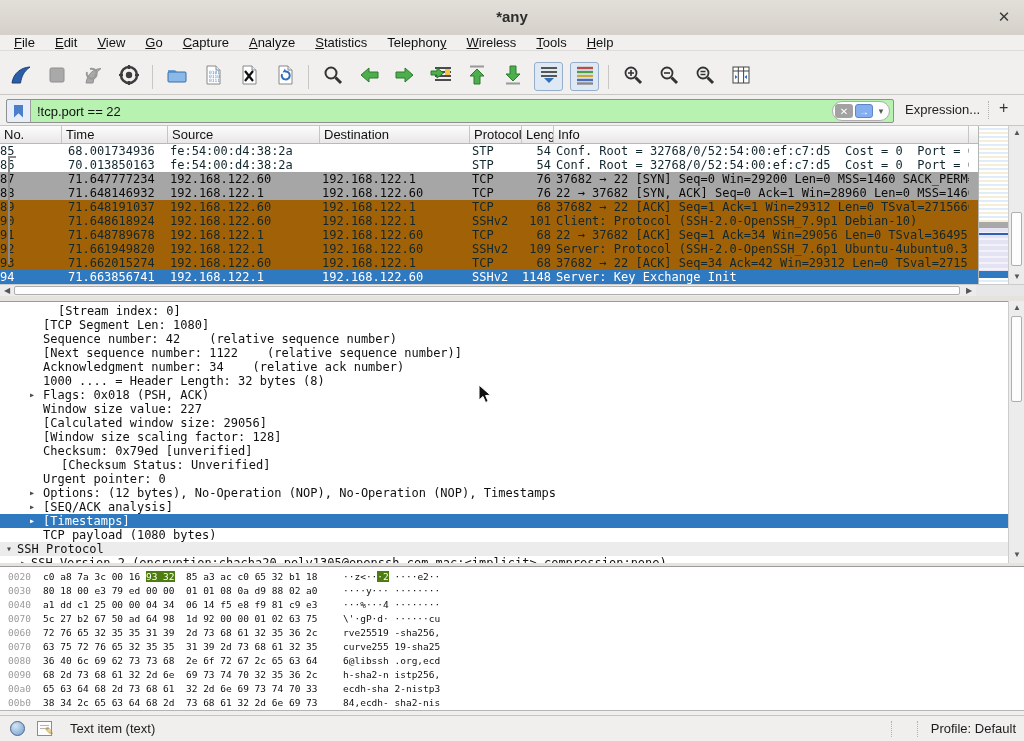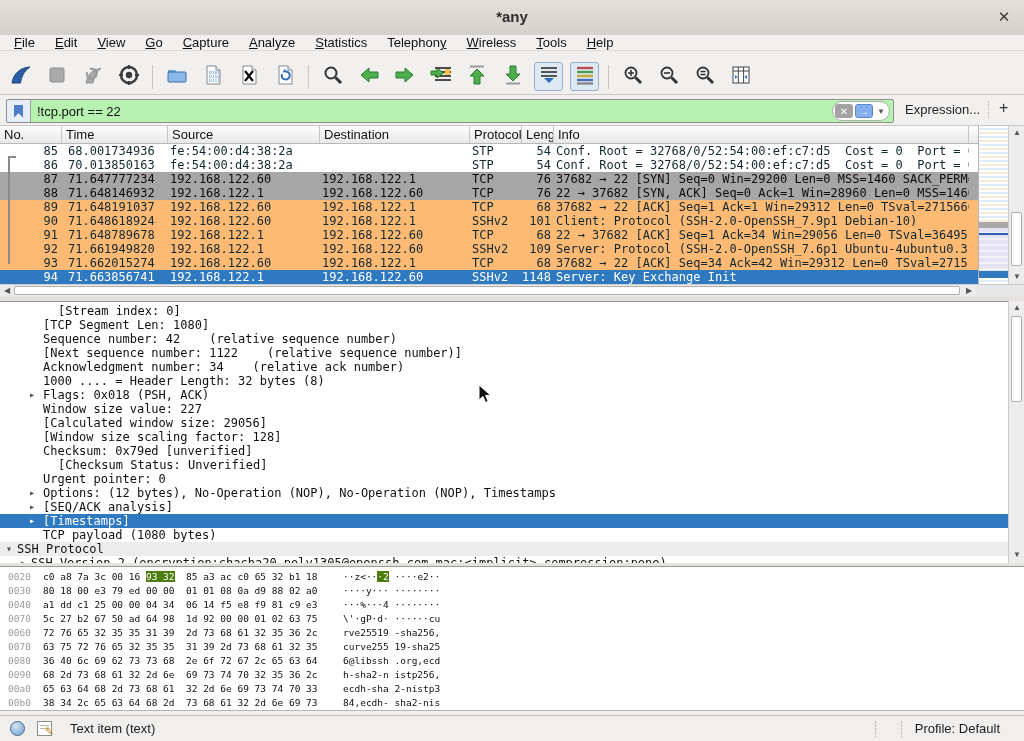--- a/index.html
+++ b/index.html
@@ -47,26 +47,26 @@
   
   #packetlist{position:absolute;left:0;top:126px;width:1024px;height:170px;background:#fff;}
   #pl-header{position:absolute;left:0;top:0;height:18px;width:978px;display:flex;
     background:linear-gradient(#fcfcfc,#e9e8e7);border-bottom:1px solid #b9b9b9;box-sizing:border-box;}
   .hcell{border-right:1px solid #c6c6c6;box-sizing:border-box;padding:1px 0 0 4px;overflow:hidden;white-space:nowrap;font-size:13px;color:#111;}
   .c0{width:62px;} .c1{width:106px;} .c2{width:152px;} .c3{width:150px;} .c4{width:52px;} .c5{width:32px;} .c6{width:415px;}
   #pl-rows{position:absolute;left:0;top:18px;width:978px;height:140px;overflow:hidden;
     font-family:"DejaVu Sans Mono","Liberation Mono",monospace;font-size:12px;}
   .prow{display:flex;height:14px;line-height:14px;white-space:pre;}
   .pcell{overflow:hidden;box-sizing:border-box;}
-  .pcell.c0{text-align:right;padding-right:4px;}
+  .pcell.c0{text-align:left;padding-right:4px;}
   .pcell.c1{padding-left:6px;} .pcell.c2{padding-left:2px;} .pcell.c3{padding-left:2px;}
   .pcell.c4{padding-left:2px;} .pcell.c5{text-align:right;padding-right:3px;} .pcell.c6{padding-left:2px;}
   .r-stp{background:#ffffff;color:#12272e;}
   .r-syn{background:#a6a6a6;color:#0b0b0b;}
-  .r-tcp{background:#fdba74;color:#12272e;}
+  .r-tcp{background:#a16207;color:#12272e;}
   .r-sel{background:#2f79c0;color:#ffffff;}
   #conv-bracket{position:absolute;left:8px;top:30px;width:6px;height:106px;
     border-left:2px solid #8a8a8a;border-top:2px solid #8a8a8a;pointer-events:none;}
   
   #minimap{position:absolute;left:978px;top:0;width:30px;height:158px;border-left:1px solid #b5b5b5;box-sizing:border-box;
     background:repeating-linear-gradient(180deg,#ffffff 0 2px,#dfecf9 2px 4px,#ffffff 4px 6px,#f6eed6 6px 8px);}
   #mm-viewport{position:absolute;left:0;top:96px;width:100%;height:6px;background:#a8a8a8;}
   #mm-lav{position:absolute;left:0;top:102px;width:100%;height:43px;
     background:repeating-linear-gradient(180deg,#e4e3f3 0 4px,#f3f2fb 4px 6px);}
   #mm-blue-line{position:absolute;left:0;top:107px;width:100%;height:2px;background:#2f5fae;}
@@ -105,21 +105,21 @@
     border-top:1px solid #c6c4c1;box-sizing:border-box;display:flex;align-items:center;}
   #expert-dot{width:15px;height:15px;border-radius:50%;margin-left:10px;
     background:radial-gradient(circle at 35% 30%,#d5e4f2,#6f9fd0);border:1px solid #49648d;box-sizing:border-box;}
   #note-icon{position:relative;width:15px;height:15px;background:#fdfdfd;border:1px solid #8d8d8d;margin-left:12px;box-sizing:border-box;}
   #note-icon::before{content:"";position:absolute;left:2px;top:3px;width:9px;height:1px;background:#b5b5b5;box-shadow:0 3px 0 #b5b5b5;}
   #note-pencil{position:absolute;right:-3px;bottom:-3px;font-size:11px;color:#c09020;}
   #field-hint{margin-left:18px;color:#1c1c1c;}
   #status-right{margin-left:auto;display:flex;align-items:center;}
   .st-sep{width:1px;height:16px;border-left:1px dotted #b0b0b0;margin:0 12px;}
   #packets-text,#profile-text{color:#1c1c1c;}
-  #profile-text{margin-right:24px;}
+  #profile-text{margin-right:8px;}
   
   #cursor{position:absolute;left:478px;top:384px;z-index:50;pointer-events:none;}
 </style>
 </head>
 <body>
 
 <div id="app">
 
   <div id="titlebar">
     <div id="win-title">*any</div>
@@ -367,21 +367,21 @@
       <div class="detail-line"><span style="padding-left: 43px; display: inline-block;">[TCP Segment Len: 1080]</span></div>
       <div class="detail-line"><span style="padding-left: 43px; display: inline-block;">Sequence number: 42    (relative sequence number)</span></div>
       <div class="detail-line"><span style="padding-left: 43px; display: inline-block;">[Next sequence number: 1122    (relative sequence number)]</span></div>
       <div class="detail-line"><span style="padding-left: 43px; display: inline-block;">Acknowledgment number: 34    (relative ack number)</span></div>
       <div class="detail-line"><span style="padding-left: 43px; display: inline-block;">1000 .... = Header Length: 32 bytes (8)</span></div>
       <div class="detail-line"><span class="arrow" style="left: 29px;">▸</span><span style="padding-left: 43px; display: inline-block;">Flags: 0x018 (PSH, ACK)</span></div>
       <div class="detail-line"><span style="padding-left: 43px; display: inline-block;">Window size value: 227</span></div>
       <div class="detail-line"><span style="padding-left: 43px; display: inline-block;">[Calculated window size: 29056]</span></div>
       <div class="detail-line"><span style="padding-left: 43px; display: inline-block;">[Window size scaling factor: 128]</span></div>
       <div class="detail-line"><span style="padding-left: 43px; display: inline-block;">Checksum: 0x79ed [unverified]</span></div>
-      <div class="detail-line"><span style="padding-left: 43px; display: inline-block; margin-left: 15px;">[Checksum Status: Unverified]</span></div>
+      <div class="detail-line"><span style="padding-left: 61px; display: inline-block;">[Checksum Status: Unverified]</span></div>
       <div class="detail-line"><span style="padding-left: 43px; display: inline-block;">Urgent pointer: 0</span></div>
       <div class="detail-line"><span class="arrow" style="left: 29px;">▸</span><span style="padding-left: 43px; display: inline-block;">Options: (12 bytes), No-Operation (NOP), No-Operation (NOP), Timestamps</span></div>
       <div class="detail-line"><span class="arrow" style="left: 29px;">▸</span><span style="padding-left: 43px; display: inline-block;">[SEQ/ACK analysis]</span></div>
       <div class="detail-line sel"><span class="arrow" style="left: 29px;">▸</span><span style="padding-left: 43px; display: inline-block;">[Timestamps]</span></div>
       <div class="detail-line"><span style="padding-left: 43px; display: inline-block;">TCP payload (1080 bytes)</span></div>
       <div class="detail-line shaded"><span class="arrow" style="left: 6px;">▾</span><span style="padding-left: 17px; display: inline-block;">SSH Protocol</span></div>
       <div class="detail-line"><span class="arrow" style="left: 20px;">▸</span><span style="padding-left: 31px; display: inline-block;">SSH Version 2 (encryption:chacha20-poly1305@openssh.com mac:&lt;implicit&gt; compression:none)</span></div>
     </div>
   <div class="vscroll" id="det-vscroll">
     <div class="sb-arrow" style="top:0">▲</div>

